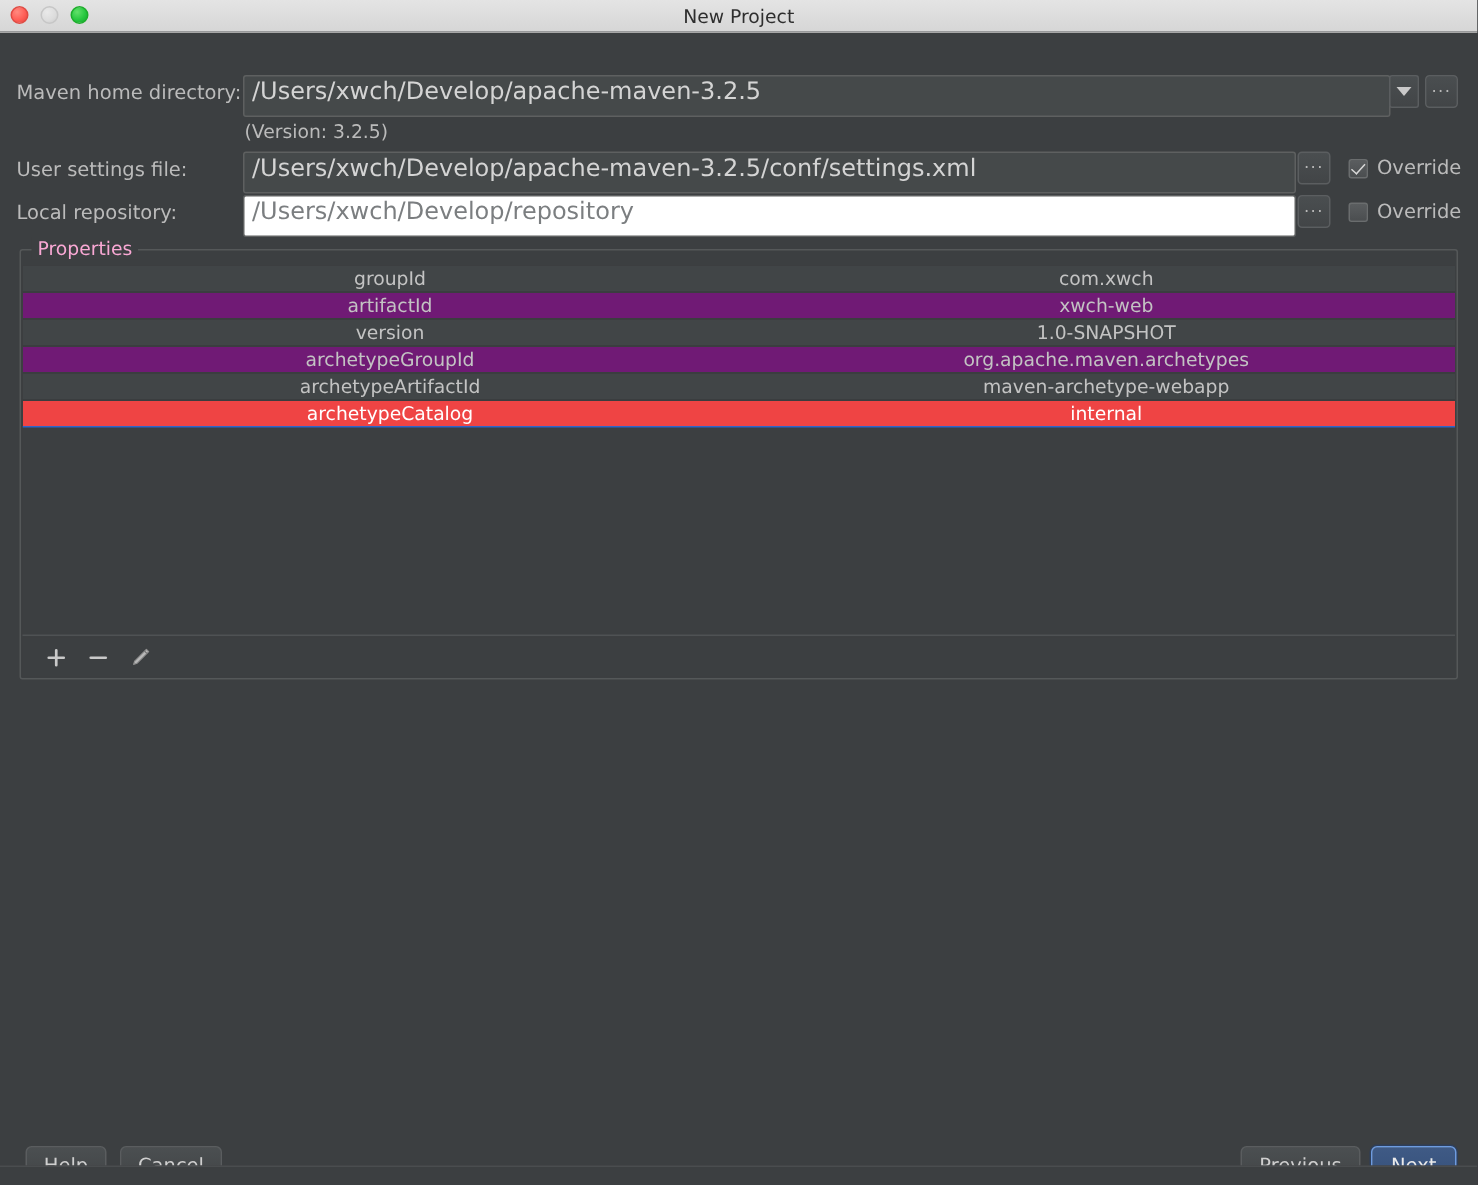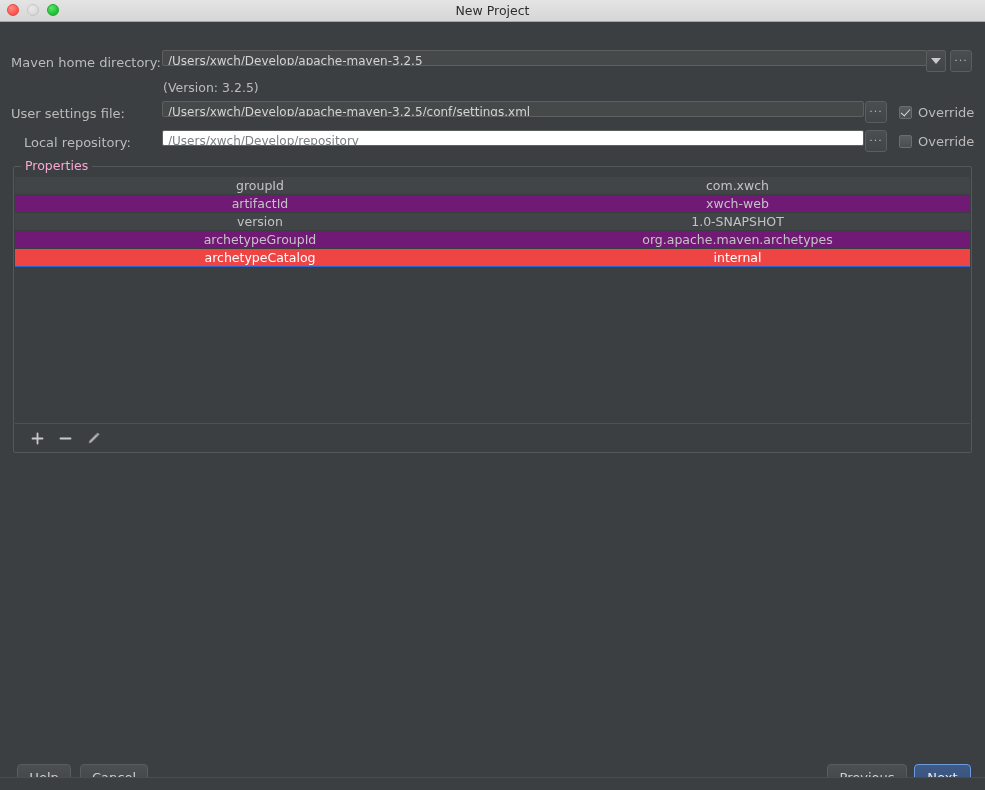--- a/index.html
+++ b/index.html
@@ -78,26 +78,26 @@
     align-items: center;
   }
   .form-label {
     text-align: left;
     color: #bbbbbb;
     font-size: 13px;
     white-space: nowrap;
   }
   .field {
     box-sizing: border-box;
-    height: 16px;
+    height: 28px;
     background: #45494a;
     border: 1px solid #5e6060;
     border-radius: 2px;
     color: #d4d4d4;
-    font-size: 12px;
+    font-size: 16px;
     line-height: 20px;
     padding: 0 5px;
     white-space: nowrap;
     overflow: hidden;
     outline: none;
     font-family: "DejaVu Sans", "Liberation Sans", sans-serif;
   }
   .field.disabled {
     color: #7b7e80;
     background: #ffffff;
@@ -325,21 +325,21 @@
   </div>
   <div class="field" style="position:absolute; left:162px; top:79px; width:702px;">/Users/xwch/Develop/apache-maven-3.2.5/conf/settings.xml</div>
   <div class="btn-small" style="position:absolute; left:865px; top:79px;">
     <span class="dots">...</span>
   </div>
   <div class="chk-wrap" style="left:899px; top:79px;">
     <span class="chk checked"></span>
     <span class="chk-label">Override</span>
   </div>
 
-  <div class="form-row" style="left:24px; top:109px;">
+  <div class="form-row" style="left:11px; top:109px;">
     <span class="form-label">Local repository:</span>
   </div>
   <div class="field disabled" style="position:absolute; left:162px; top:108px; width:702px;">/Users/xwch/Develop/repository</div>
   <div class="btn-small" style="position:absolute; left:865px; top:108px;">
     <span class="dots">...</span>
   </div>
   <div class="chk-wrap" style="left:899px; top:108px;">
     <span class="chk"></span>
     <span class="chk-label">Override</span>
   </div>
@@ -358,20 +358,24 @@
               <td class="col-key">artifactId</td>
               <td>xwch-web</td>
             </tr>
             <tr class="odd">
               <td class="col-key">version</td>
               <td>1.0-SNAPSHOT</td>
             </tr>
             <tr class="even">
               <td class="col-key">archetypeGroupId</td>
               <td>org.apache.maven.archetypes</td>
+            </tr>
+            <tr class="odd">
+              <td class="col-key">archetypeArtifactId</td>
+              <td>maven-archetype-webapp</td>
             </tr>
             <tr class="selected">
               <td class="col-key">archetypeCatalog</td>
               <td>internal</td>
             </tr>
           </tbody>
       </table>
     </div>
 
     <div class="toolbar">

